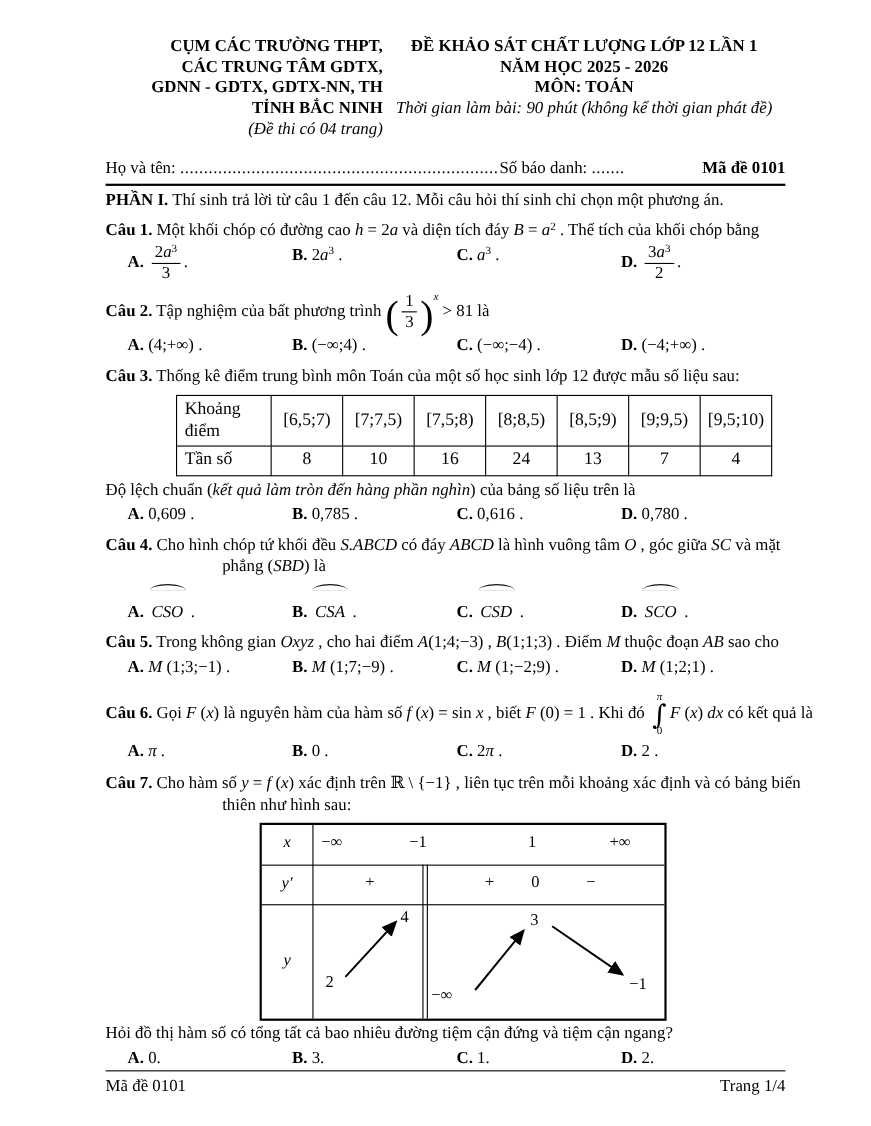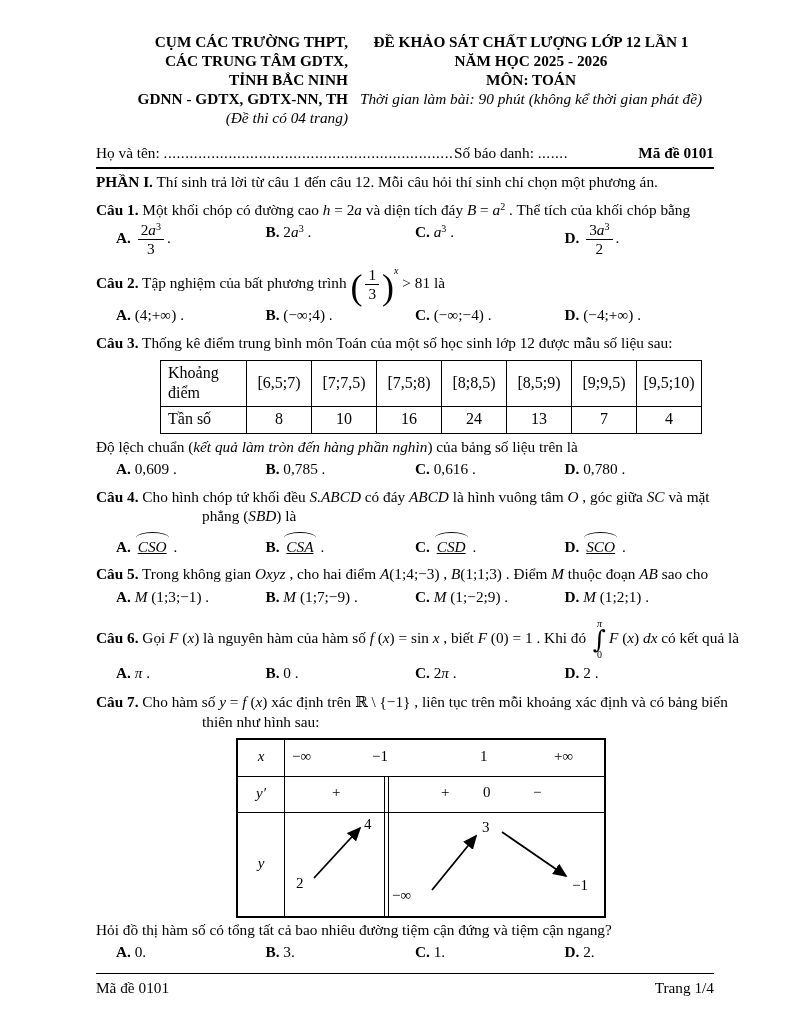--- a/index.html
+++ b/index.html
@@ -40,21 +40,21 @@
   .frac .num{display:block;border-bottom:1.2px solid #000;padding:0 3px 1px;}
   .frac .den{display:block;padding-top:1px;}
   .bigp{font-size:235%;vertical-align:middle;line-height:0;position:relative;top:2px;}
   .powx{font-size:66%;font-style:italic;vertical-align:14px;}
   
   .intg{display:inline-flex;flex-direction:column;align-items:center;vertical-align:middle;line-height:1;margin:0 3px;}
   .intg .top{font-size:10px;font-style:italic;}
   .intg .sign{font-size:25px;font-family:"DejaVu Serif",serif;line-height:0.85;}
   .intg .bot{font-size:10px;}
   
-  .hat{font-style:italic;position:relative;display:inline-block;padding:5px 3px 0;text-decoration:underline;}
+  .hat{font-style:italic;position:relative;display:inline-block;padding:16px 3px 0;}
   .hat::before{content:"";position:absolute;top:0;left:1px;right:1px;height:5px;
     border-top:1.5px solid #000;border-radius:50% 50% 0 0 / 100% 100% 0 0;}
   
   .stats{border-collapse:collapse;margin:7px 0 3px 64px;font-size:16px;}
   .stats td{border:1.3px solid #000;text-align:center;padding:2px 6px;min-width:52px;}
   .stats td.hd{text-align:left;width:72px;min-width:72px;padding-left:7px;}
   .stats tr.r1 td{height:40px;}
   .stats tr.r2 td{height:22px;}
   
   .bbt-wrap{margin:6px 0 2px 140px;}
@@ -73,22 +73,22 @@
 </style>
 </head>
 <body>
 
 <div class="page">
 
   <div class="hdr">
     <div class="hdr-left">
       <div>CỤM CÁC TRƯỜNG THPT,</div>
       <div>CÁC TRUNG TÂM GDTX,</div>
+      <div>GDNN - GDTX, GDTX-NN, TH</div>
       <div>TỈNH BẮC NINH</div>
-      <div>GDNN - GDTX, GDTX-NN, TH</div>
       <div class="note">(Đề thi có 04 trang)</div>
     </div>
     <div class="hdr-right">
       <div>ĐỀ KHẢO SÁT CHẤT LƯỢNG LỚP 12 LẦN 1</div>
       <div>NĂM HỌC 2025 - 2026</div>
       <div>MÔN: TOÁN</div>
       <div class="note nw">Thời gian làm bài: 90 phút (không kể thời gian phát đề)</div>
     </div>
   </div>
 

